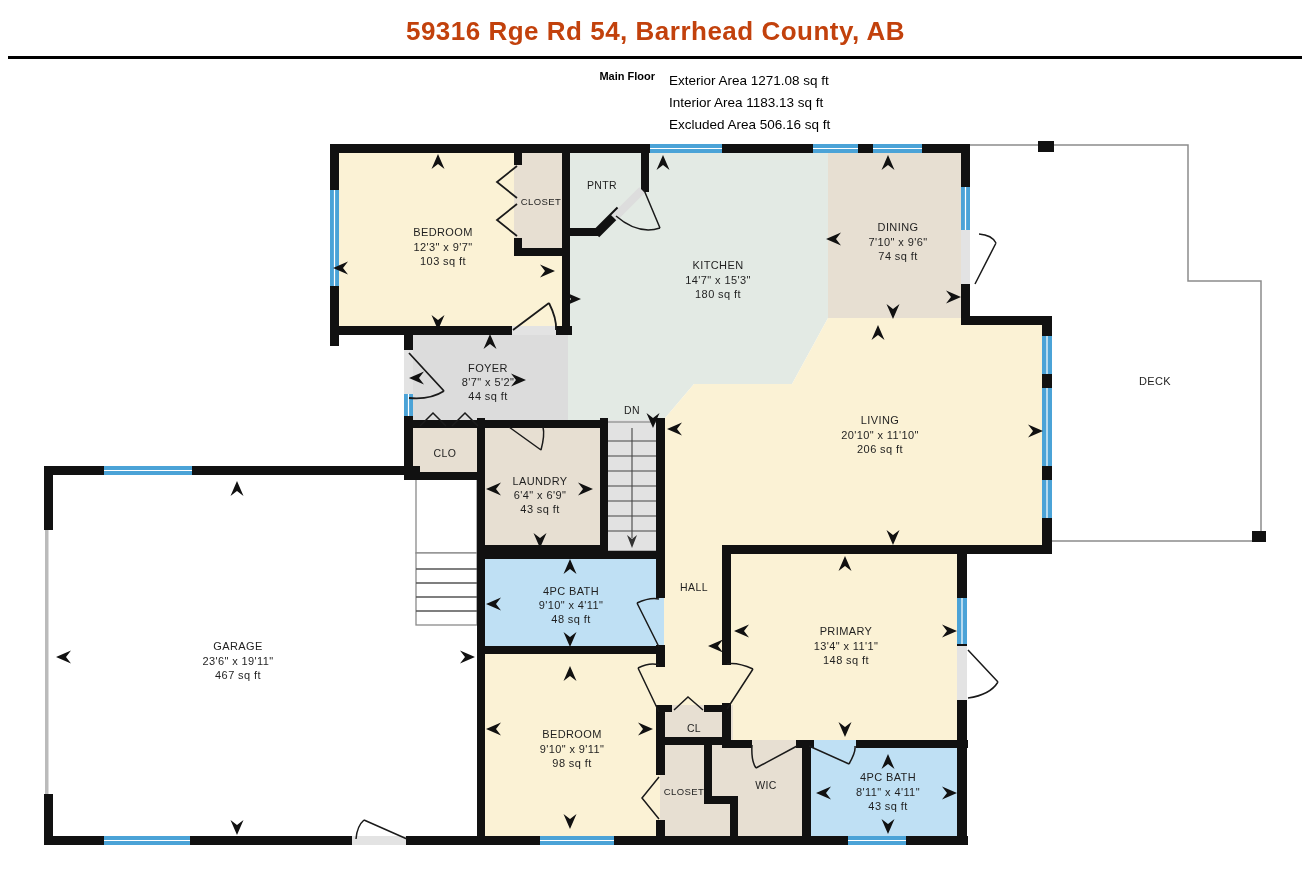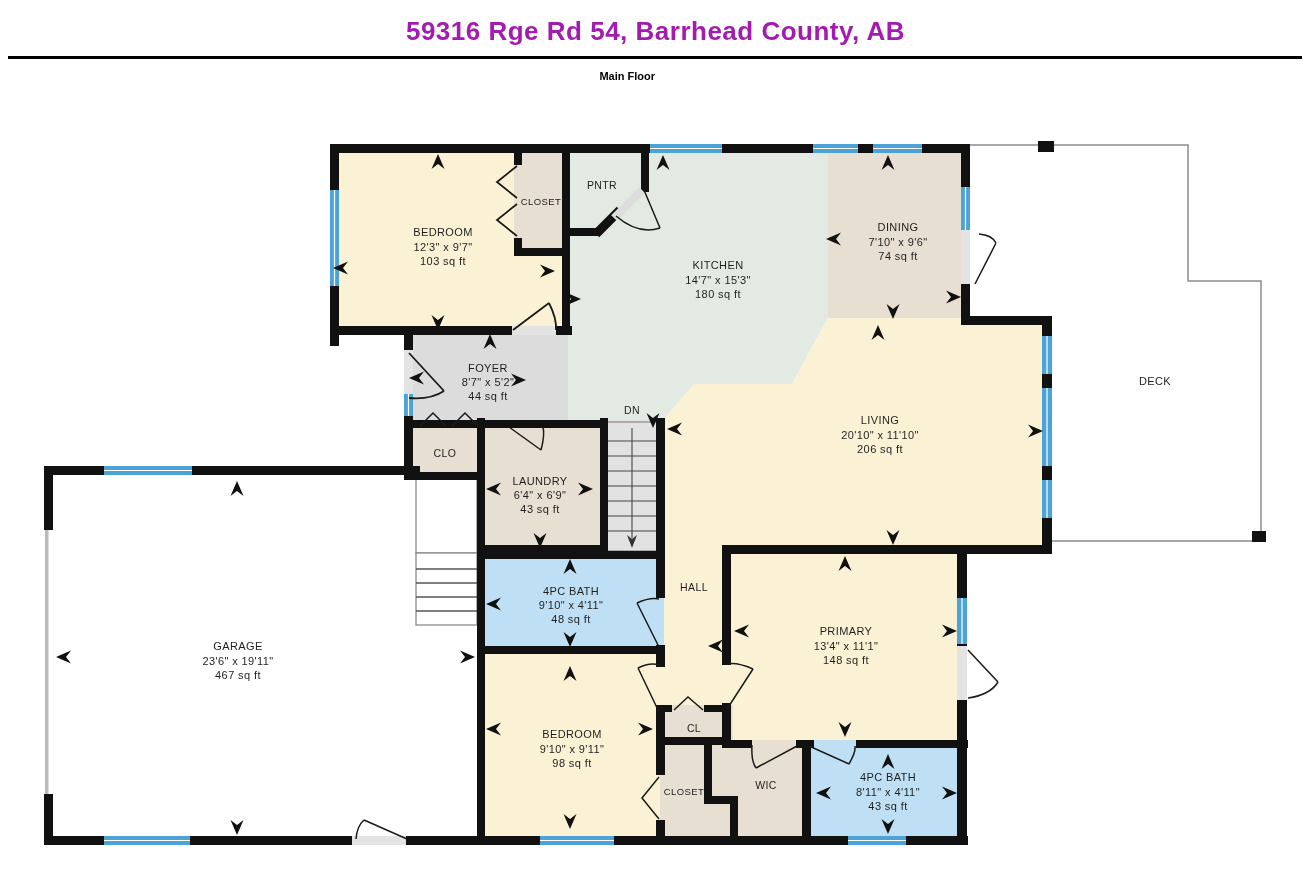--- a/index.html
+++ b/index.html
@@ -1,36 +1,41 @@
 <!DOCTYPE html>
 <html><head>
 <meta charset="utf-8">
 <style>
   html,body{margin:0;padding:0;background:#fff;}
   .page{position:relative;width:1311px;height:876px;background:#fff;overflow:hidden;
         font-family:"Liberation Sans", sans-serif;}
   .title{position:absolute;top:16px;left:0;width:1311px;text-align:center;
-         font-size:26px;font-weight:bold;color:#a21caf;letter-spacing:.5px;}
+         font-size:26px;font-weight:bold;color:#c2410c;letter-spacing:.5px;}
   .rule{position:absolute;top:56px;left:8px;width:1294px;height:3px;background:#000;}
   .floor-label{position:absolute;top:70px;left:430px;width:225px;text-align:right;
                font-size:11px;font-weight:bold;color:#000;}
   .stats{position:absolute;top:70px;left:669px;font-size:13.5px;color:#000;line-height:22px;}
   svg{position:absolute;top:0;left:0;}
   text{font-family:"Liberation Sans", sans-serif;fill:#1f1f1f;letter-spacing:.4px;}
   .rm{font-size:11px;}
   .sm{font-size:9.5px;}
   .md{font-size:10.5px;}
 </style>
 </head>
 <body>
 
 <div class="page">
   <div class="title">59316 Rge Rd 54, Barrhead County, AB</div>
   <div class="rule"></div>
   <div class="floor-label">Main Floor</div>
+  <div class="stats">
+    <div>Exterior Area 1271.08 sq ft</div>
+    <div>Interior Area 1183.13 sq ft</div>
+    <div>Excluded Area 506.16 sq ft</div>
+  </div>
 
   <svg width="1311" height="876" viewBox="0 0 1311 876">
     <defs>
       <path id="arrow" d="M0,-8 L6.5,7 L0,2 L-6.5,7 Z"></path>
     </defs>
 
     <polygon points="966,145 1188,145 1188,281 1261,281 1261,541 1048,541 1048,321 966,321" fill="#FFFFFF" stroke="#8C8C8C" stroke-width="1.5"></polygon>
     <rect x="1038" y="141" width="16" height="11" fill="#111111"></rect>
     <rect x="1252" y="531" width="14" height="11" fill="#111111"></rect>
 

